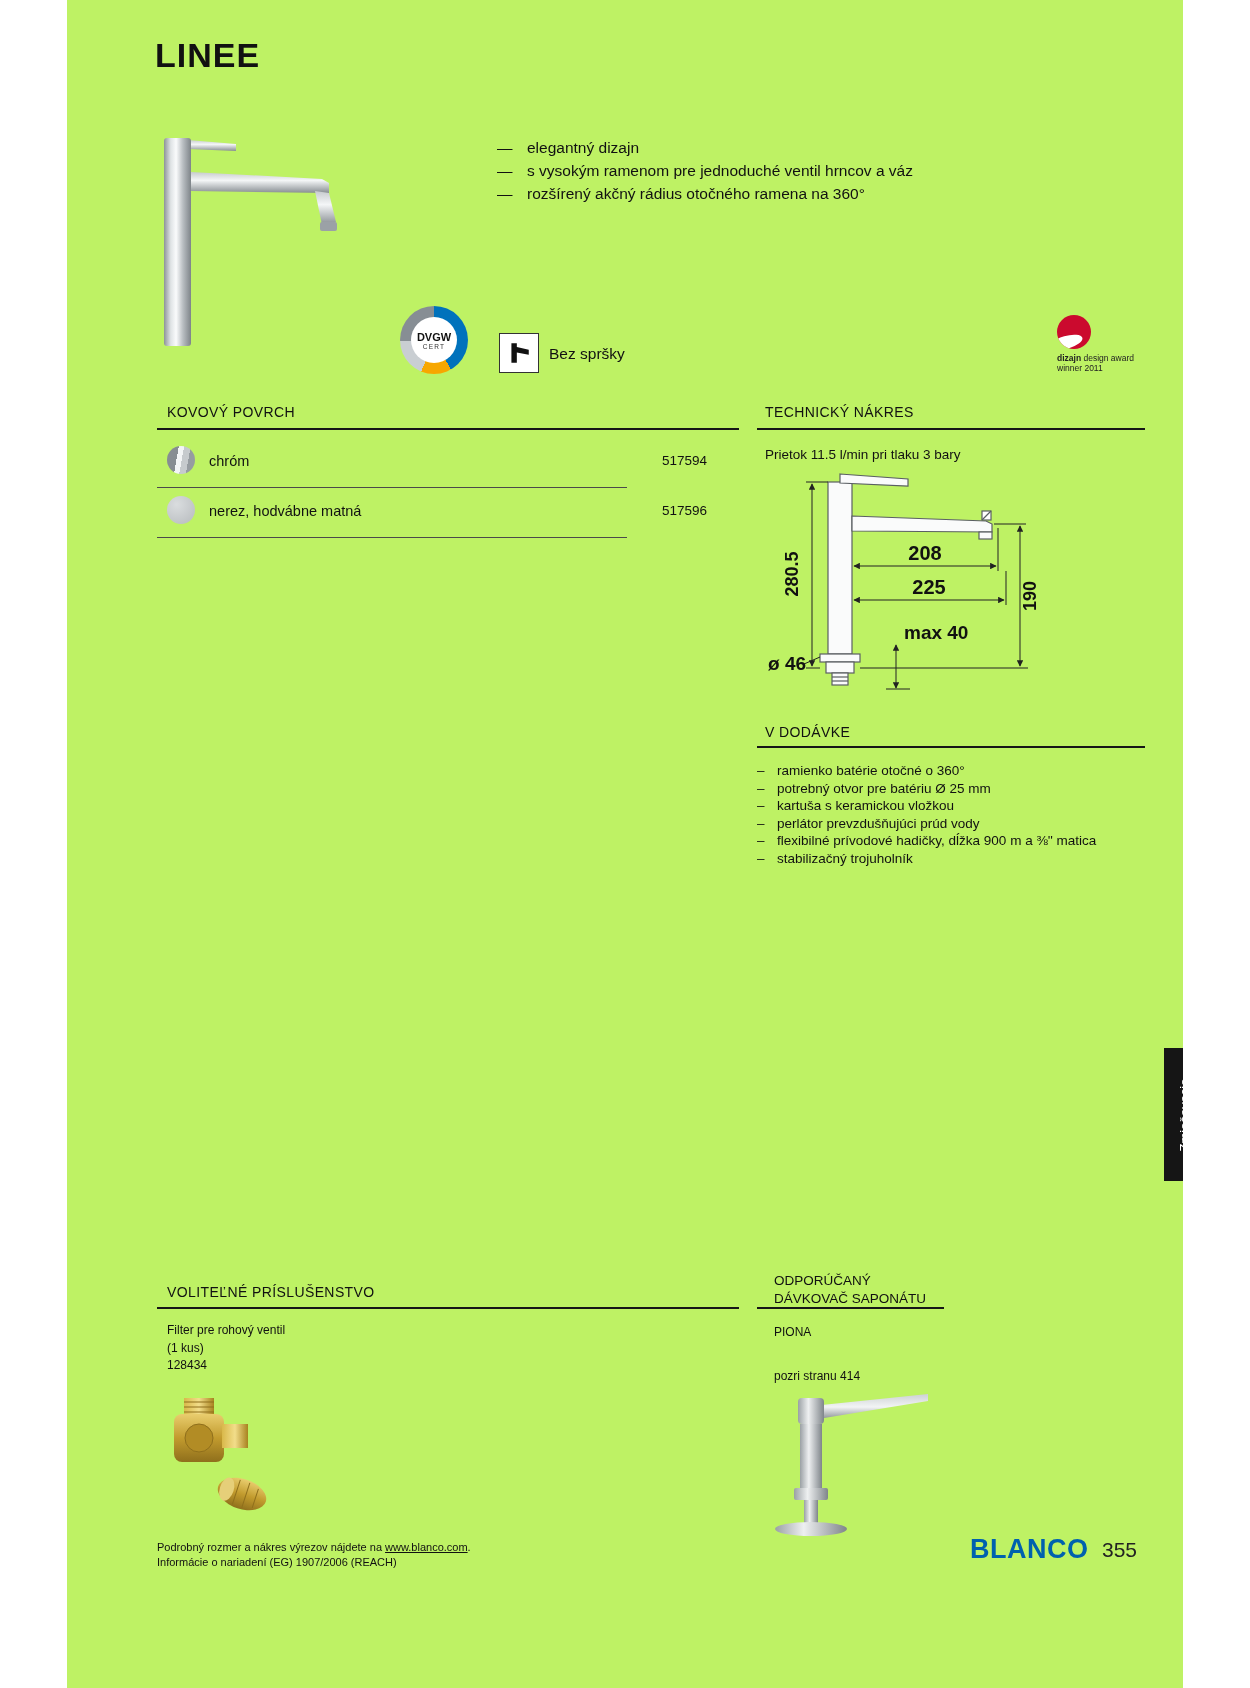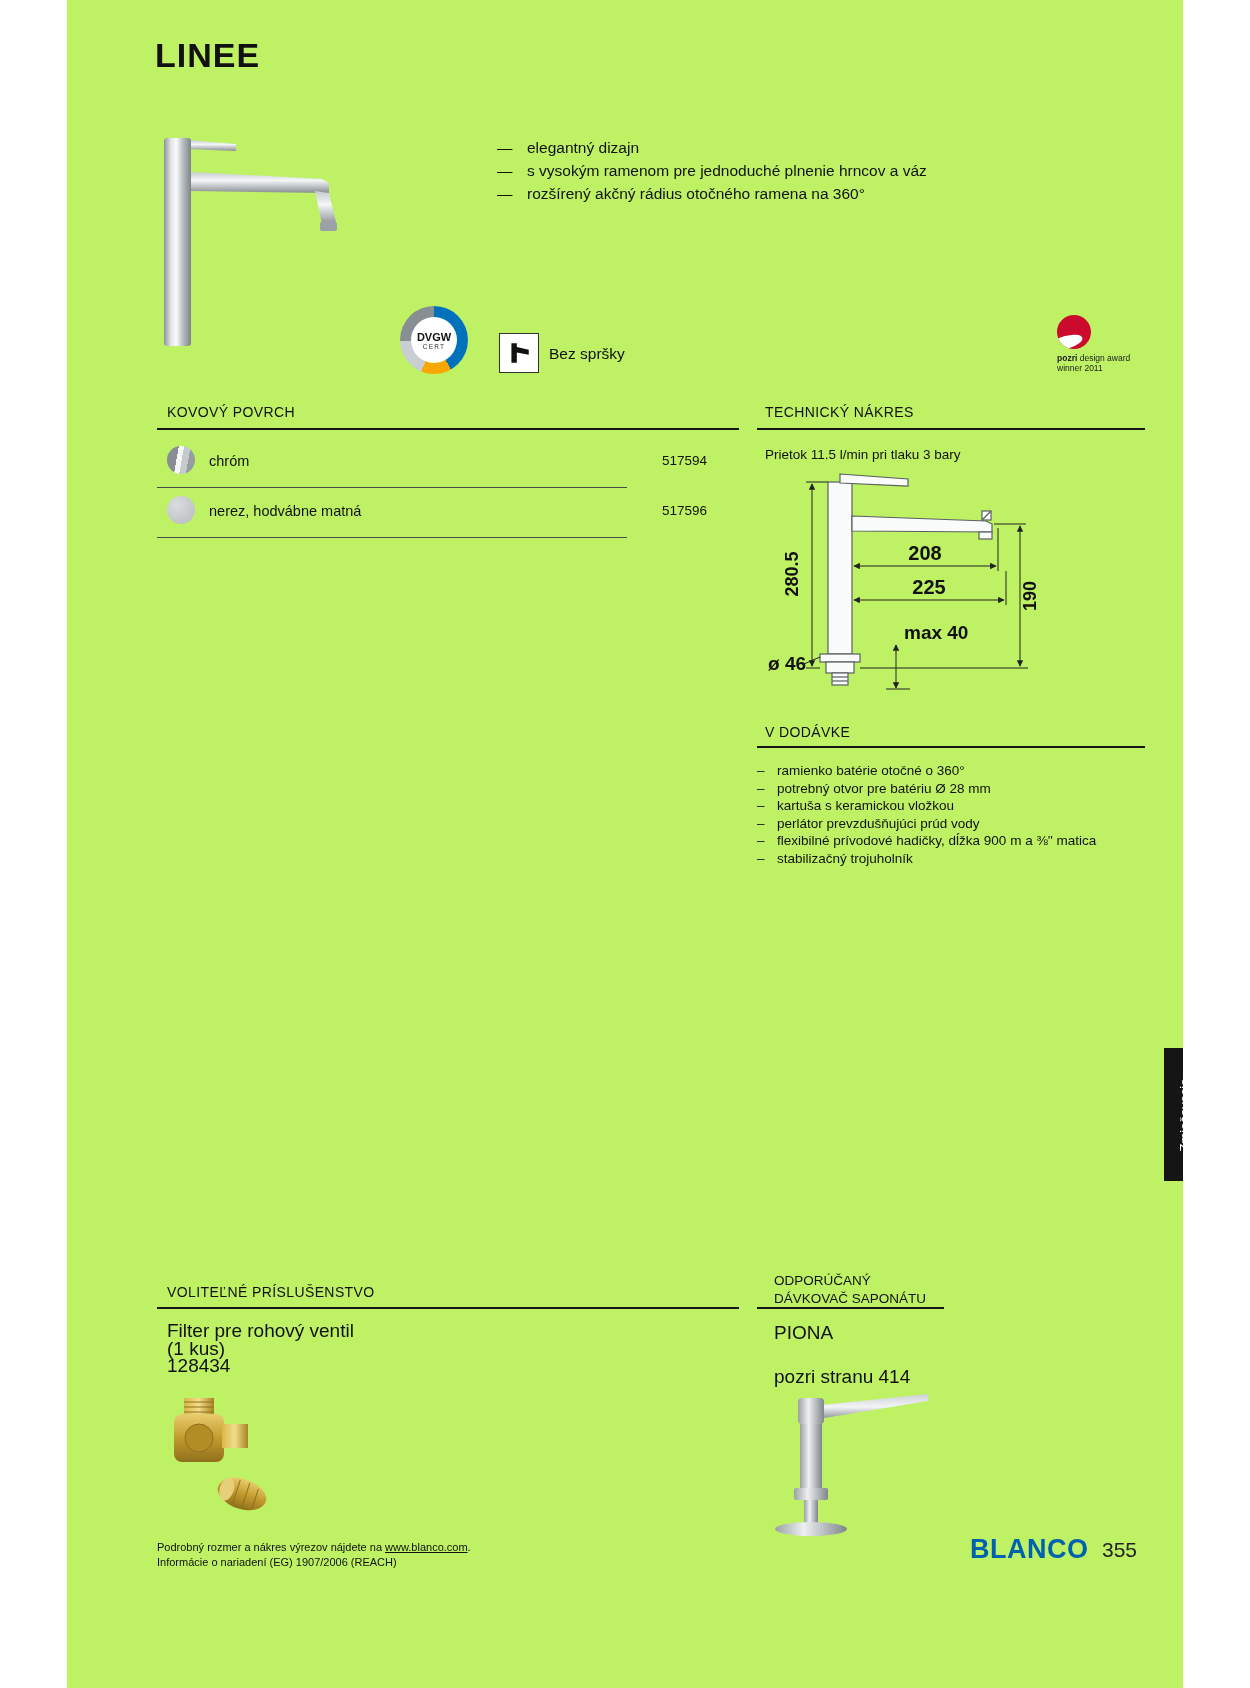--- a/index.html
+++ b/index.html
@@ -48,21 +48,21 @@
           border-radius:50%; left:-8px; top:21px; transform:rotate(-16deg); }
   .reddot-text { font-size:8.5px; line-height:10px; color:#222; }
   .reddot-text b { font-weight:700; }
 
   .side-tab { left:1097px; top:1048px; width:56px; height:133px; background:#151515; }
   .side-tab-inner { position:absolute; width:133px; height:56px; left:-38.5px; top:38.5px;
           transform:rotate(-90deg); display:flex; flex-direction:column; align-items:center; justify-content:center;
           color:#fff; font-size:13px; line-height:17px; }
   .tab-number { font-size:13px; color:#222; }
 
-  .acc-text { font-size:19px; line-height:17.5px; color:#111; }
+  .acc-text { font-size:12px; line-height:17.5px; color:#111; }
   .dispenser-title { font-size:13.5px; line-height:18px; color:#111; }
 
   .footer-note { font-size:11px; line-height:15px; color:#111; }
   .footer-note a { color:#111; }
   .blanco-logo { font-size:27px; font-weight:800; letter-spacing:.5px; color:#0061ae; }
   .page-number { font-size:21px; color:#222; }
 
   .corner-icon { width:17px; height:17px; position:relative; }
   .corner-icon .px1 { position:absolute; right:0; top:0; width:9px; height:9px; background:#2f9e3a; }
   .corner-icon .px2 { position:absolute; left:0; bottom:1px; width:8px; height:8px; background:#156a24; }
@@ -98,42 +98,42 @@
     </defs>
     <polygon points="36,18 84,22 84,29 36,27" fill="url(#chH)"></polygon>
     <rect x="12" y="16" width="27" height="208" rx="3" fill="url(#chV)"></rect>
     <polygon points="39,50 170,57 177,61 177,71 39,69" fill="url(#chH)"></polygon>
     <polygon points="163,69 177,71 184,100 170,103" fill="url(#chH)"></polygon>
     <rect x="168" y="100" width="17" height="9" rx="2" fill="#9ba1a6"></rect>
   </svg>
 
   <ul class="abs feat-list" style="left:430px; top:136px; width:560px;">
     <li>elegantný dizajn</li>
-    <li>s vysokým ramenom pre jednoduché plnenie hrncov a váz</li>
+    <li>s vysokým ramenom pre jednoduché ventil hrncov a váz</li>
     <li>rozšírený akčný rádius otočného ramena na 360°</li>
   </ul>
 
   <div class="abs dvgw" style="left:333px; top:306px;">
     <div class="dvgw-center">
       <span class="dvgw-name">DVGW</span>
       <span class="dvgw-sub">CERT</span>
     </div>
   </div>
 
   <div class="abs lever-box" style="left:432px; top:333px;">
     <svg width="26" height="26" viewBox="0 0 24 24">
       <polygon points="5,3 10,3 10,6.5 21,9 21,13.5 10,11.5 10,21 5,21" fill="#111"></polygon>
     </svg>
   </div>
   <div class="abs nospray-label" style="left:482px; top:345px;">Bez spršky</div>
 
   <div class="abs" style="left:990px; top:315px; width:110px;">
     <div class="reddot-mark"></div>
     <div class="reddot-text" style="margin-top:4px;">
-      <b>pozri</b><span> design award</span><br>
+      <b>dizajn</b><span> design award</span><br>
       <span>winner 2011</span>
     </div>
   </div>
 
   <div class="abs sec-title" style="left:100px; top:404px;">KOVOVÝ POVRCH</div>
   <div class="abs rule" style="left:90px; top:428px; width:582px;"></div>
 
   <div class="abs swatch chrome" style="left:100px; top:446px;"></div>
   <div class="abs row-label" style="left:142px; top:453px;">chróm</div>
   <div class="abs row-code" style="left:595px; top:453px;">517594</div>
@@ -192,21 +192,21 @@
       <text transform="rotate(-90 276 128)" x="276" y="128" text-anchor="middle" font-size="18">190</text>
       <text x="144" y="171" font-size="19">max 40</text>
       <text x="8" y="202" font-size="19">ø 46</text>
     </g>
   </svg>
 
   <div class="abs sec-title" style="left:698px; top:724px;">V DODÁVKE</div>
   <div class="abs rule" style="left:690px; top:746px; width:388px;"></div>
   <ul class="abs del-list" style="left:690px; top:762px; width:400px;">
     <li>ramienko batérie otočné o 360°</li>
-    <li>potrebný otvor pre batériu Ø 28 mm</li>
+    <li>potrebný otvor pre batériu Ø 25 mm</li>
     <li>kartuša s keramickou vložkou</li>
     <li>perlátor prevzdušňujúci prúd vody</li>
     <li>flexibilné prívodové hadičky, dĺžka 900 m a ⅜'' matica</li>
     <li>stabilizačný trojuholník</li>
   </ul>
 
   <div class="abs side-tab">
     <div class="side-tab-inner">
       <span>Zmiešavacie</span>
       <span>batérie</span>

